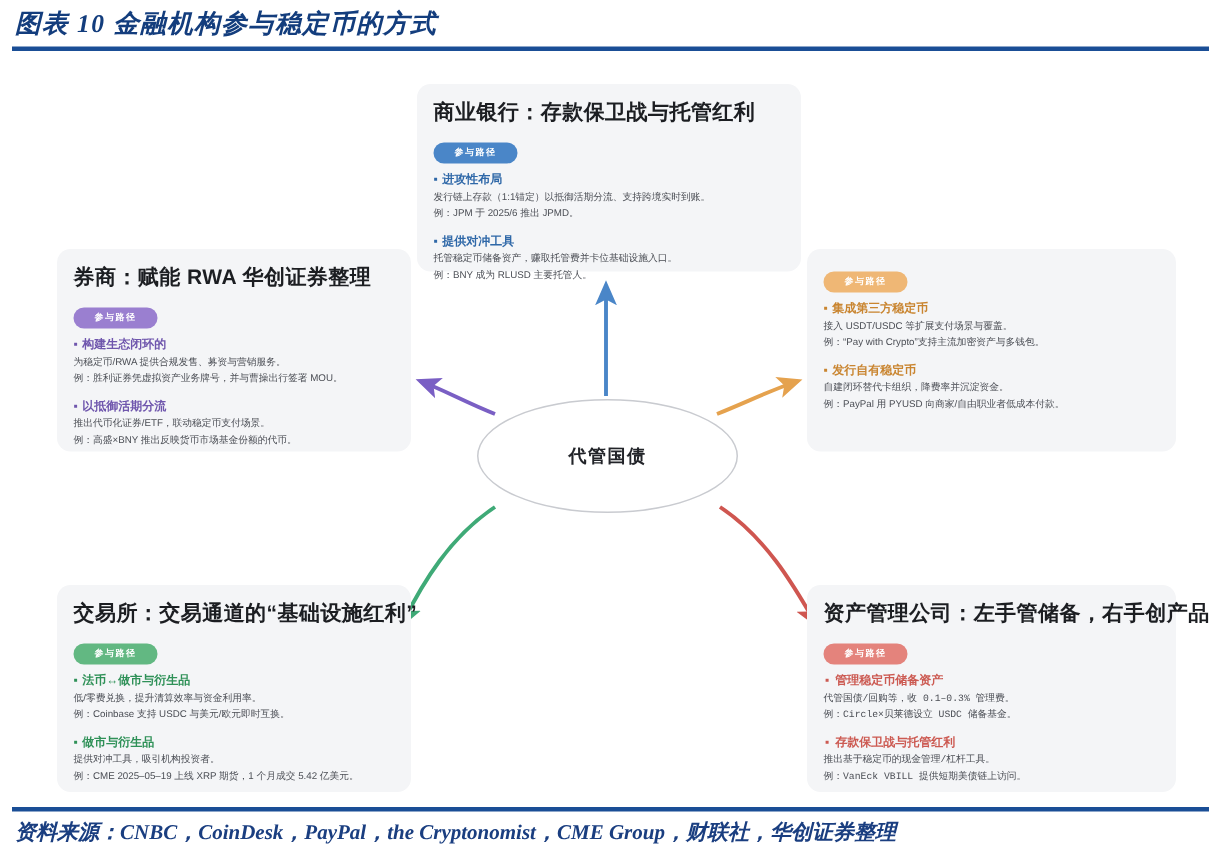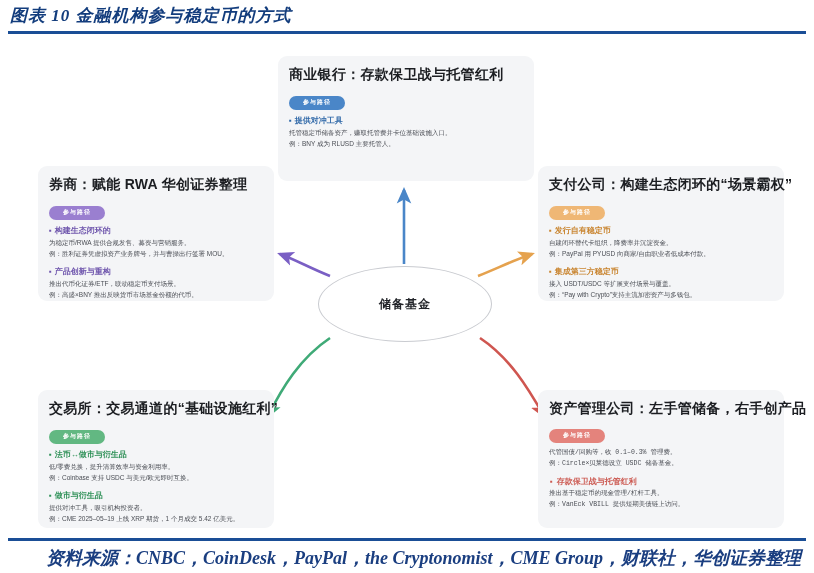--- a/index.html
+++ b/index.html
@@ -28,23 +28,22 @@
 
   
   .footer-rule{
     position:absolute;left:8px;top:538px;width:798px;height:3px;
     background:#1a4e96;
   }
   .footer-text{
     position:absolute;left:10px;top:546px;
     font-family:"Liberation Serif","DejaVu Serif",serif;
     font-style:italic;font-weight:bold;
-    font-size:18px;color:#1a3e80;
+    font-size:14px;color:#1a3e80;
     white-space:nowrap;
-    margin-left:36px;
   }
 
   
   .canvas{position:absolute;left:0;top:38px;width:814px;height:500px;}
   svg.arrows{position:absolute;left:0;top:0;width:814px;height:500px;}
 
   
   .center-node{
     position:absolute;left:318px;top:228px;width:172px;height:74px;
     border:1px solid #c9cbd0;border-radius:50%;
@@ -153,61 +152,65 @@
       <path d="M330,238 C310,230 296,222 280,216" fill="none" stroke="#7a5fc4" stroke-width="2.6" marker-end="url(#ah-purple)"></path>
 
       <path d="M478,238 C498,230 514,222 532,216" fill="none" stroke="#e5a24e" stroke-width="2.6" marker-end="url(#ah-orange)"></path>
 
       <path d="M330,300 C300,320 282,350 268,378" fill="none" stroke="#3faa77" stroke-width="2.6" marker-end="url(#ah-green)"></path>
 
       <path d="M480,300 C510,320 528,350 544,378" fill="none" stroke="#cf5650" stroke-width="2.6" marker-end="url(#ah-red)"></path>
     </svg>
 
     <div class="center-node">
-      <span class="center-label">储备基金</span>
+      <span class="center-label">代管国债</span>
     </div>
 
     <div class="card card-bank" id="card-bank">
       <div class="card-title">商业银行：存款保卫战与托管红利</div>
       <div class="badge">参与路径</div>
+      <div class="sec">
+        <div class="sec-head"><span class="bullet">▪</span><span>进攻性布局</span></div>
+        <div class="sec-line">发行链上存款（1:1锚定）以抵御活期分流、支持跨境实时到账。</div>
+        <div class="sec-line">例：JPM 于 2025/6 推出 JPMD。</div>
+      </div>
       <div class="sec">
         <div class="sec-head"><span class="bullet">▪</span><span>提供对冲工具</span></div>
         <div class="sec-line">托管稳定币储备资产，赚取托管费并卡位基础设施入口。</div>
         <div class="sec-line">例：BNY 成为 RLUSD 主要托管人。</div>
       </div>
     </div>
 
     <div class="card card-broker" id="card-broker">
       <div class="card-title">券商：赋能 RWA 华创证券整理</div>
       <div class="badge">参与路径</div>
       <div class="sec">
         <div class="sec-head"><span class="bullet">▪</span><span>构建生态闭环的</span></div>
         <div class="sec-line">为稳定币/RWA 提供合规发售、募资与营销服务。</div>
         <div class="sec-line">例：胜利证券凭虚拟资产业务牌号，并与曹操出行签署 MOU。</div>
       </div>
       <div class="sec">
-        <div class="sec-head"><span class="bullet">▪</span><span>产品创新与重构</span></div>
+        <div class="sec-head"><span class="bullet">▪</span><span>以抵御活期分流</span></div>
         <div class="sec-line">推出代币化证券/ETF，联动稳定币支付场景。</div>
         <div class="sec-line">例：高盛×BNY 推出反映货币市场基金份额的代币。</div>
       </div>
     </div>
 
     <div class="card card-pay" id="card-pay">
-      <div class="card-title">支付公司：构建生态闭环的“场景霸权”</div>
-      <div class="badge">参与路径</div>
+      <div class="badge">参与路径</div>
+      <div class="sec">
+        <div class="sec-head"><span class="bullet">▪</span><span>集成第三方稳定币</span></div>
+        <div class="sec-line">接入 USDT/USDC 等扩展支付场景与覆盖。</div>
+        <div class="sec-line">例：“Pay with Crypto”支持主流加密资产与多钱包。</div>
+      </div>
       <div class="sec">
         <div class="sec-head"><span class="bullet">▪</span><span>发行自有稳定币</span></div>
         <div class="sec-line">自建闭环替代卡组织，降费率并沉淀资金。</div>
         <div class="sec-line">例：PayPal 用 PYUSD 向商家/自由职业者低成本付款。</div>
       </div>
-      <div class="sec">
-        <div class="sec-head"><span class="bullet">▪</span><span>集成第三方稳定币</span></div>
-        <div class="sec-line">接入 USDT/USDC 等扩展支付场景与覆盖。</div>
-        <div class="sec-line">例：“Pay with Crypto”支持主流加密资产与多钱包。</div>
-      </div>
     </div>
 
     <div class="card card-exch" id="card-exch">
       <div class="card-title">交易所：交易通道的“基础设施红利”</div>
       <div class="badge">参与路径</div>
       <div class="sec">
         <div class="sec-head"><span class="bullet">▪</span><span>法币↔做市与衍生品</span></div>
         <div class="sec-line">低/零费兑换，提升清算效率与资金利用率。</div>
         <div class="sec-line">例：Coinbase 支持 USDC 与美元/欧元即时互换。</div>
       </div>
@@ -215,20 +218,21 @@
         <div class="sec-head"><span class="bullet">▪</span><span>做市与衍生品</span></div>
         <div class="sec-line">提供对冲工具，吸引机构投资者。</div>
         <div class="sec-line">例：CME 2025–05–19 上线 XRP 期货，1 个月成交 5.42 亿美元。</div>
       </div>
     </div>
 
     <div class="card card-asset" id="card-asset">
       <div class="card-title">资产管理公司：左手管储备，右手创产品</div>
       <div class="badge">参与路径</div>
       <div class="sec">
+        <div class="sec-head"><span class="bullet">▪</span><span>管理稳定币储备资产</span></div>
         <div class="sec-line">代管国债/回购等，收 0.1–0.3% 管理费。</div>
         <div class="sec-line">例：Circle×贝莱德设立 USDC 储备基金。</div>
       </div>
       <div class="sec">
         <div class="sec-head"><span class="bullet">▪</span><span>存款保卫战与托管红利</span></div>
         <div class="sec-line">推出基于稳定币的现金管理/杠杆工具。</div>
         <div class="sec-line">例：VanEck VBILL 提供短期美债链上访问。</div>
       </div>
     </div>
 

